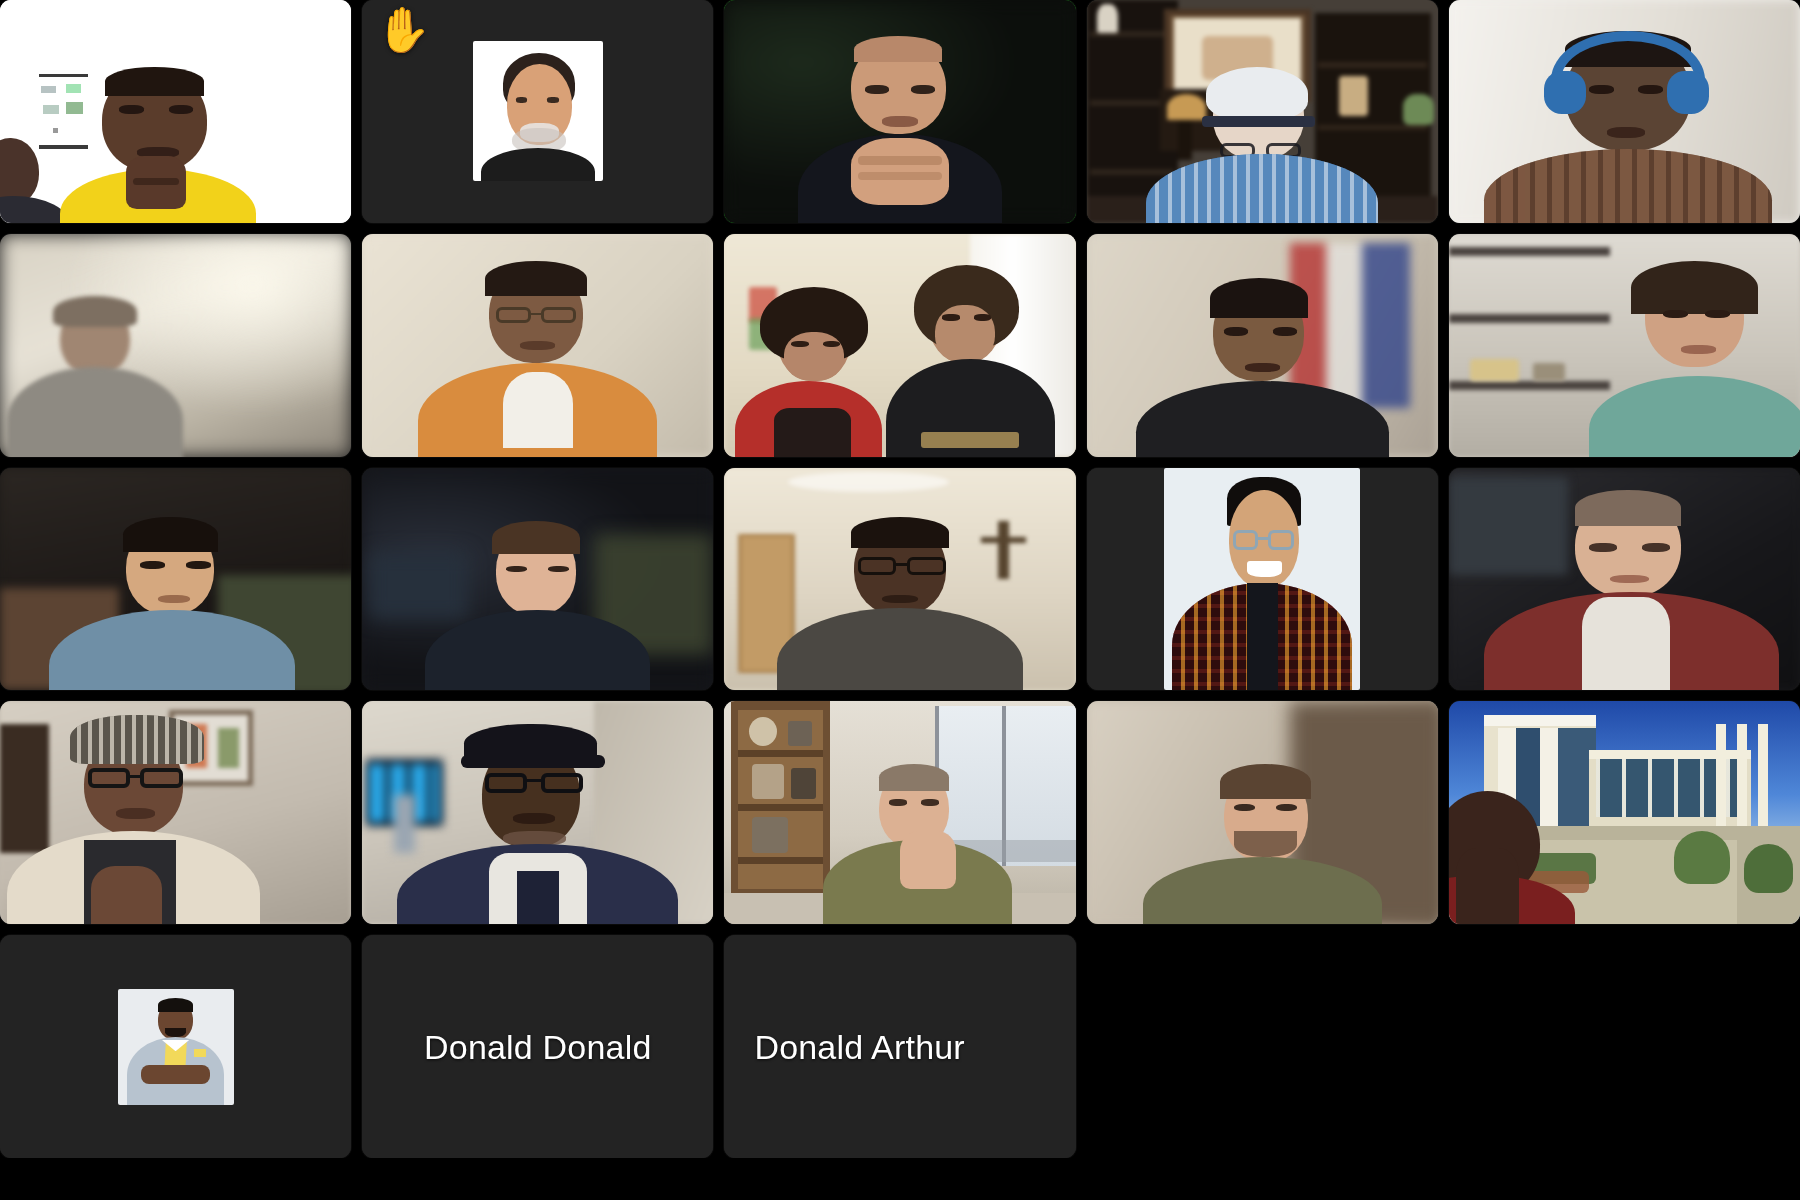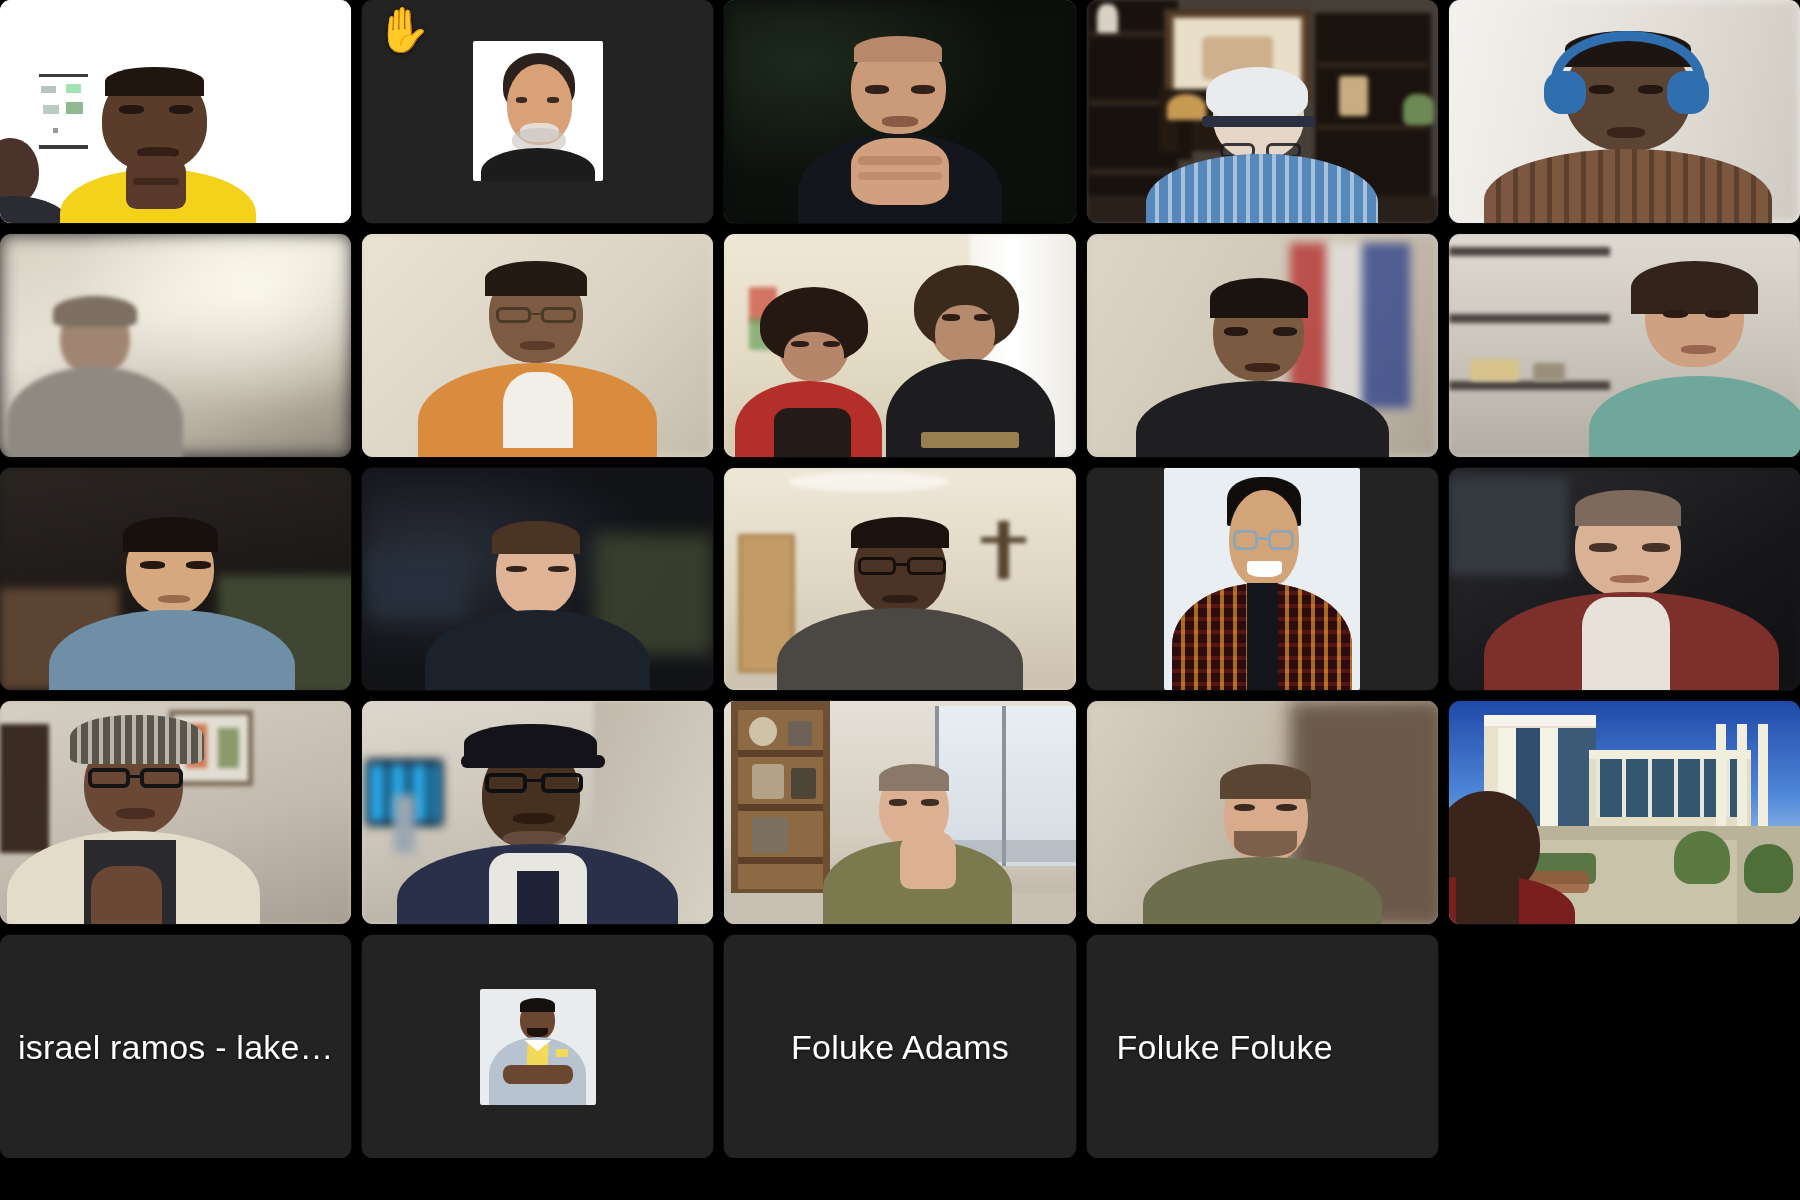--- a/index.html
+++ b/index.html
@@ -512,26 +512,20 @@
         <div style="position:absolute;left:10%;top:76%;width:30%;height:10%;background:#9a5a3a;border-radius:6px;opacity:.8"></div>
         <div style="position:absolute;left:64%;top:58%;width:16%;height:24%;background:#5a7a42;border-radius:50% 50% 30% 30%"></div>
         <div style="position:absolute;left:84%;top:64%;width:14%;height:22%;background:#4e6e3a;border-radius:50% 50% 30% 30%"></div>
 
         <div class="head" style="left:-4%;top:40%;width:30%;height:48%;background:#3a241c"></div>
         <div class="shoulders" style="left:-16%;top:78%;width:52%;height:34%;background:#7a1f1f"></div>
         <div style="position:absolute;left:2%;top:66%;width:18%;height:36%;background:#3a241c;border-radius:32% 32% 10% 10%"></div>
       </div>
     </div>
 
-    <div class="tile">
-      <div class="feed">
-        <div class="bg" style="background:#232323"></div>
-      </div>
-      <div class="name-label left">israel ramos - lake…</div>
-    </div>
 
     <div class="tile">
       <div class="feed">
         <div class="bg" style="background:#232323"></div>
         <div class="avatar-wrap">
           <div class="avatar" style="width:116px;height:116px;background:#e9ecef">
             <div class="head" style="left:35%;top:10%;width:30%;height:34%;background:#6b4630"></div>
             <div style="position:absolute;left:35%;top:8%;width:30%;height:12%;background:#14100d;border-radius:50% 50% 0 0"></div>
             <div style="position:absolute;left:41%;top:34%;width:18%;height:8%;background:#1c120d;border-radius:0 0 50% 50%"></div>
             <div class="shoulders" style="left:8%;top:42%;width:84%;height:66%;background:#b7c3cf"></div>
@@ -541,26 +535,26 @@
             <div style="position:absolute;left:66%;top:52%;width:10%;height:7%;background:#f2d95a"></div>
           </div>
         </div>
       </div>
     </div>
 
     <div class="tile">
       <div class="feed">
         <div class="bg" style="background:#232323"></div>
       </div>
-      <div class="name-label">Foluke Adams</div>
+      <div class="name-label">Donald Donald</div>
     </div>
 
     <div class="tile">
       <div class="feed">
         <div class="bg" style="background:#232323"></div>
       </div>
-      <div class="name-label" style="text-align:left;padding-left:30px">Foluke Foluke</div>
+      <div class="name-label" style="text-align:left;padding-left:30px">Donald Arthur</div>
     </div>
 
   </div>
 
   <div id="bottom-bar"></div>
 </div>
 
 </body></html>

